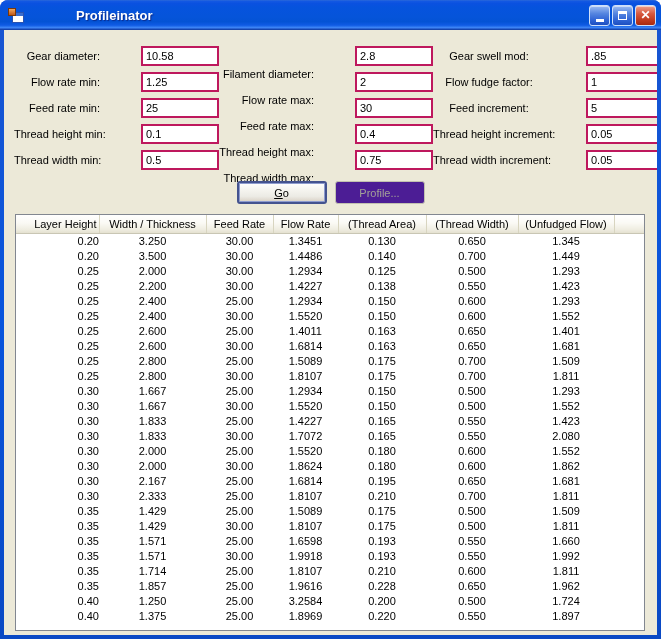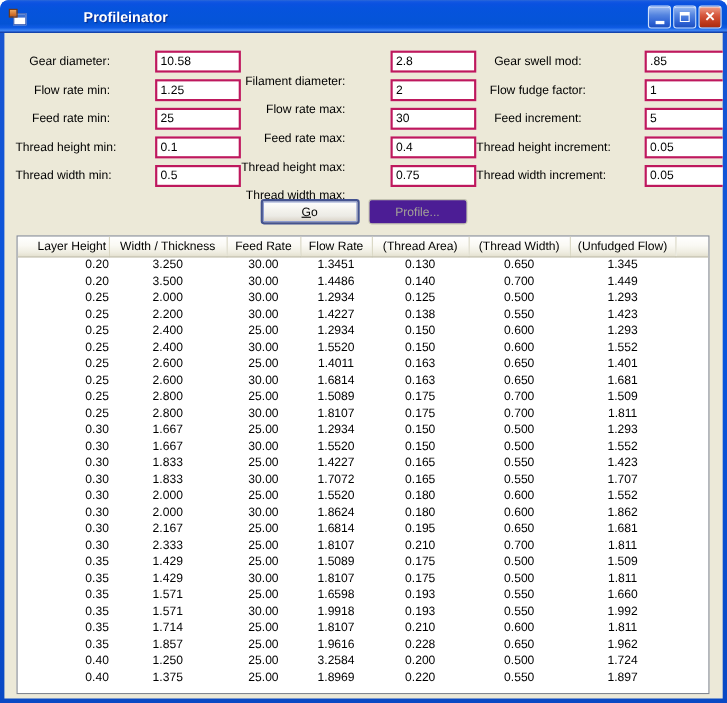--- a/index.html
+++ b/index.html
@@ -344,21 +344,21 @@
               <td>1.423</td>
               <td></td>
             </tr>
             <tr>
               <td>0.30</td>
               <td>1.833</td>
               <td>30.00</td>
               <td>1.7072</td>
               <td>0.165</td>
               <td>0.550</td>
-              <td>1.707</td>
+              <td>2.080</td>
               <td></td>
             </tr>
             <tr>
               <td>0.30</td>
               <td>2.000</td>
               <td>25.00</td>
               <td>1.5520</td>
               <td>0.180</td>
               <td>0.600</td>
               <td>1.552</td>

